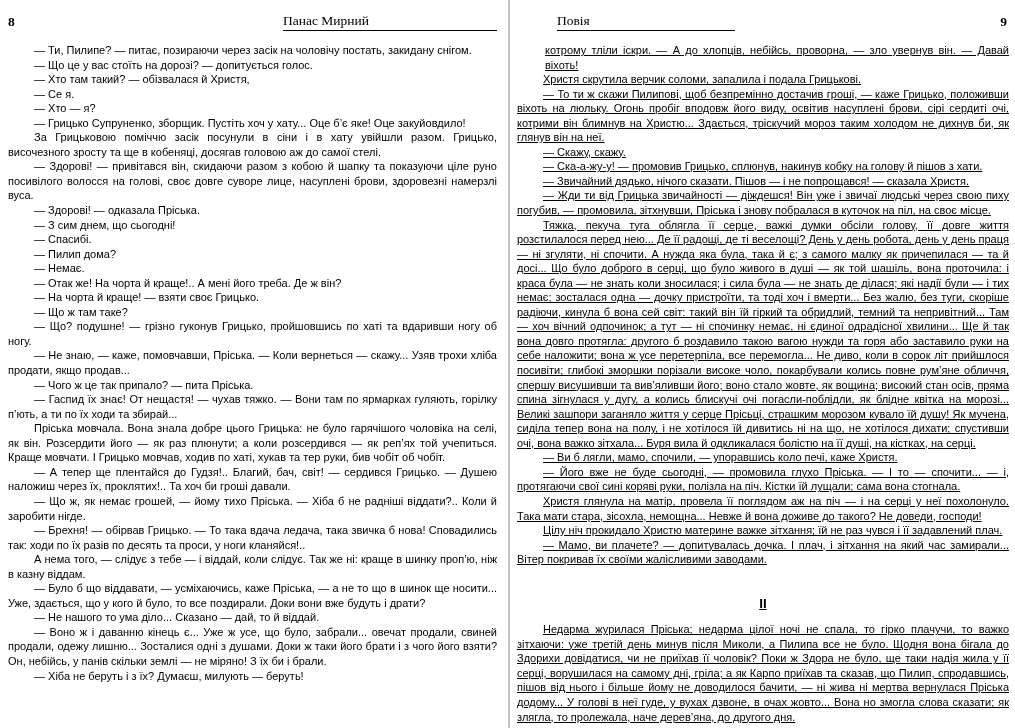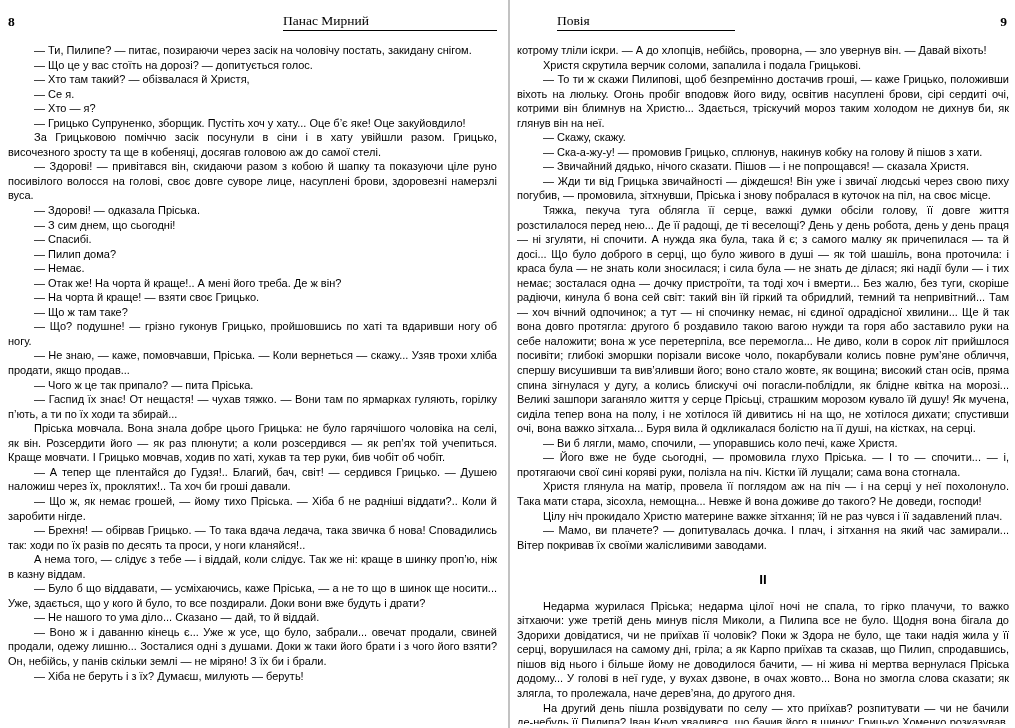--- a/index.html
+++ b/index.html
@@ -12,21 +12,21 @@
     overflow: hidden;
   }
   .spread { position: absolute; inset: 0; }
   .center-divider {
     position: absolute; left: 508px; top: 0;
     width: 2px; height: 728px;
     background: #c2c2c2;
   }
   .page { position: absolute; top: 14px; height: 710px; overflow: hidden; }
   .page-left  { left: 8px;   width: 489px; }
-  .page-right { left: 517px; width: 492px; }
+  .page-right { left: 517px; width: 492px; text-decoration: underline; }
 
   .page-header {
     position: relative; height: 18px;
     font-family: "Liberation Serif", serif;
     font-size: 13.5px;
   }
   .page-number {
     position: absolute; top: 0;
     font-weight: bold;
     font-family: "Liberation Serif", serif;
@@ -42,26 +42,26 @@
   .page-right .running-title-box { left: 40px; width: 178px; }
 
   .page-body {
     margin-top: 11px;
     text-align: justify;
     font-size: 11px;
     line-height: 14.55px;
     letter-spacing: 0;
   }
   .para { margin: 0; text-indent: 26px; }
-  .para.no-indent { text-indent: 0; }
+  .para.no-indent { text-indent: 0; margin-left: 28px; }
   .section-heading {
     text-align: center;
     font-weight: bold;
     font-size: 13.5px;
-    margin: 21px 0 11px 0;
+    margin: 30px 0 11px 0;
     text-indent: 0;
   }
 </style>
 </head>
 <body>
 
 <div class="spread">
 
   <div class="page page-left">
     <div class="page-header">

